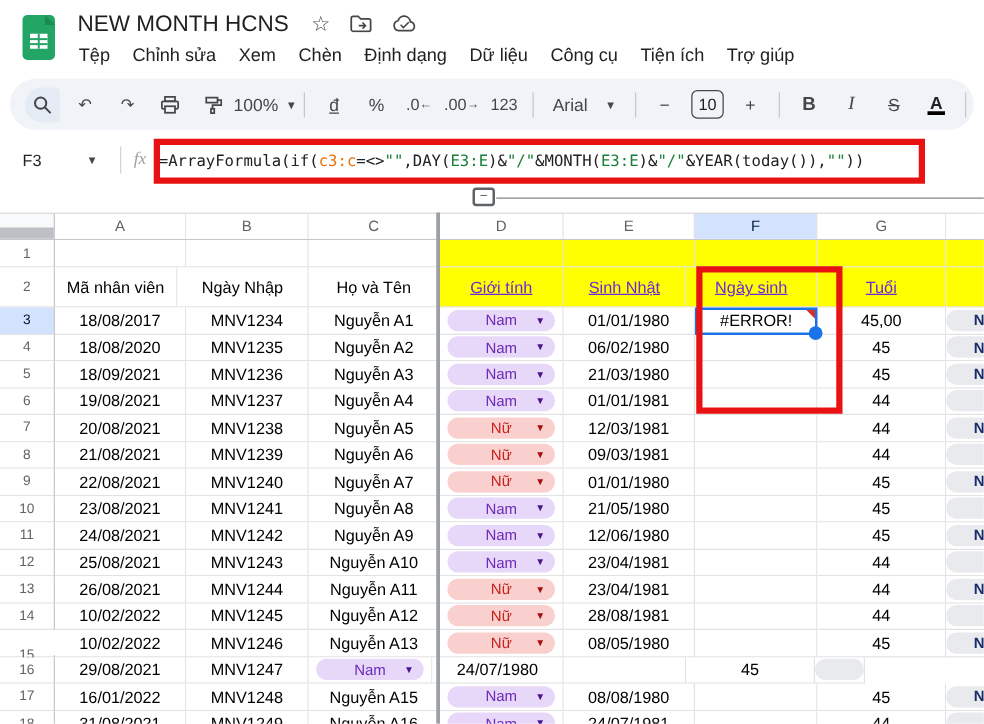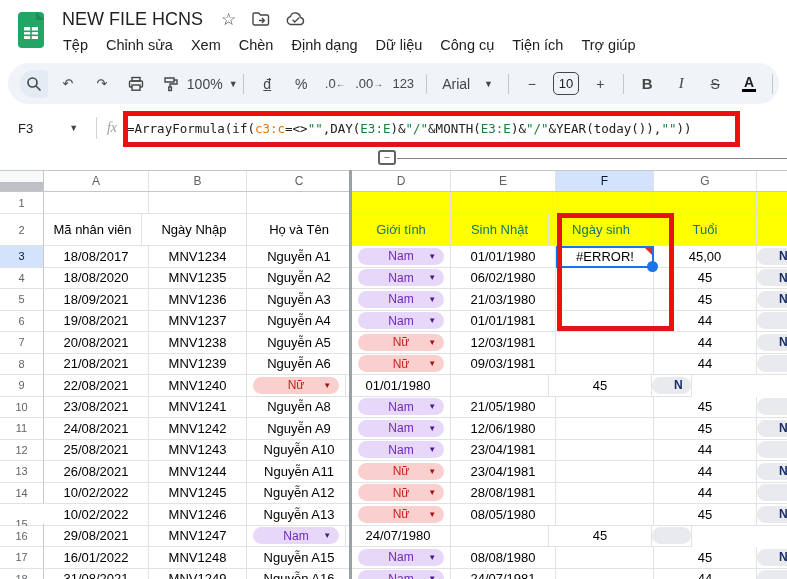--- a/index.html
+++ b/index.html
@@ -60,21 +60,21 @@
   .col-h { display:flex; align-items:center; justify-content:center; font-size:12px; color:#5f6368;
            border-right:1px solid #e2e2e2; background:#fff; }
   .col-h.sel { background:#d3e3fd; color:#001d35; }
   .row { display:flex; }
   .row-h { display:flex; align-items:center; justify-content:center; font-size:11px; color:#5f6368;
            border-right:1px solid #c7c7c7; border-bottom:1px solid #e2e2e2; background:#fff; }
   .row-h.sel { background:#d3e3fd; color:#001d35; }
   .cell { display:flex; align-items:center; justify-content:center; font-size:13px; color:#000;
           border-right:1px solid #e2e2e2; border-bottom:1px solid #e2e2e2; background:#fff; overflow:visible; }
   .cell.yellow { background:#ffff00; }
-  .cell.red-text { color:#0f766e; }
+  .cell.red-text { color:#6d28d9;text-decoration:underline; }
   .pill { display:flex; align-items:center; justify-content:center; position:relative; width:88%;
           height:17px; border-radius:9px; font-size:12px; }
   .pill .pcaret { position:absolute; right:8px; font-size:8px; top:4px; }
   .pill.nam { background:#e7d8fa; color:#6d28b8; }
   .pill.nam .pcaret { color:#4a148c; }
   .pill.nu { background:#f9d0cd; color:#c5221f; }
   .pill.nu .pcaret { color:#a50e0e; }
   .pill.gray { background:#e8eaed; color:#1a2b6b; justify-content:flex-start; padding-left:22px; font-weight:bold; }
   .cell.selcell { position:relative; border:2px solid #1a73e8; }
   .err-tri { position:absolute; top:0; right:0; width:0; height:0; border-left:7px solid transparent; border-top:7px solid #d93025; }
@@ -99,21 +99,21 @@
         <rect x="1" y="1" width="26" height="36" rx="4" fill="#23a566"></rect>
         <path d="M19 1 L27 9 L19 9 Z" fill="#1c8a52"></path>
         <rect x="7" y="16" width="14" height="12" fill="#fff"></rect>
         <rect x="7" y="19.5" width="14" height="1.6" fill="#23a566"></rect>
         <rect x="7" y="23.5" width="14" height="1.6" fill="#23a566"></rect>
         <rect x="13.2" y="16" width="1.6" height="12" fill="#23a566"></rect>
       </svg>
     </div>
     <div class="title-block">
       <div class="title-row">
-        <span class="doc-title">NEW FILE HCNS</span>
+        <span class="doc-title">NEW MONTH HCNS</span>
         <span class="tb-ico star">☆</span>
         <span class="tb-ico">
           <svg width="18" height="14" viewBox="0 0 18 14" fill="none" stroke="#444746" stroke-width="1.4">
             <path d="M1 2.5 a1.5 1.5 0 0 1 1.5 -1.5 h4 l2 2 h6.5 a1.5 1.5 0 0 1 1.5 1.5 v7 a1.5 1.5 0 0 1 -1.5 1.5 h-12.5 a1.5 1.5 0 0 1 -1.5 -1.5 Z"></path>
             <path d="M7 8.5 h5 M10 6 l2.4 2.5 L10 11" stroke-width="1.3"></path>
           </svg>
         </span>
         <span class="tb-ico">
           <svg width="20" height="14" viewBox="0 0 20 14" fill="none" stroke="#444746" stroke-width="1.4">
             <path d="M5 12.5 a4 4 0 0 1 -.5 -7.9 a5 5 0 0 1 9.8 .9 a3.6 3.6 0 0 1 .7 7 Z"></path>
@@ -349,20 +349,21 @@
           <div class="cell" style="width: 98px;"></div>
           <div class="cell" style="width: 103px;">44</div>
           <div class="cell" style="width: 40px;">
             <div class="pill gray" style="width: 60px;"></div>
           </div>
         </div>
         <div class="row" style="height: 21.5px;">
           <div class="row-h" style="width: 44px;">9</div>
           <div class="cell" style="width: 105px;">22/08/2021</div>
           <div class="cell" style="width: 98px; text-align: center;">MNV1240</div>
+          <div class="cell" style="width: 105px;">Nguyễn A7</div>
           <div class="cell" style="width: 99px;">
             <div class="pill nu">
               <span>Nữ</span>
               <span class="pcaret">▼</span>
             </div>
           </div>
           <div class="cell" style="width: 105px;">01/01/1980</div>
           <div class="cell" style="width: 98px;"></div>
           <div class="cell" style="width: 103px;">45</div>
           <div class="cell" style="width: 40px;">

